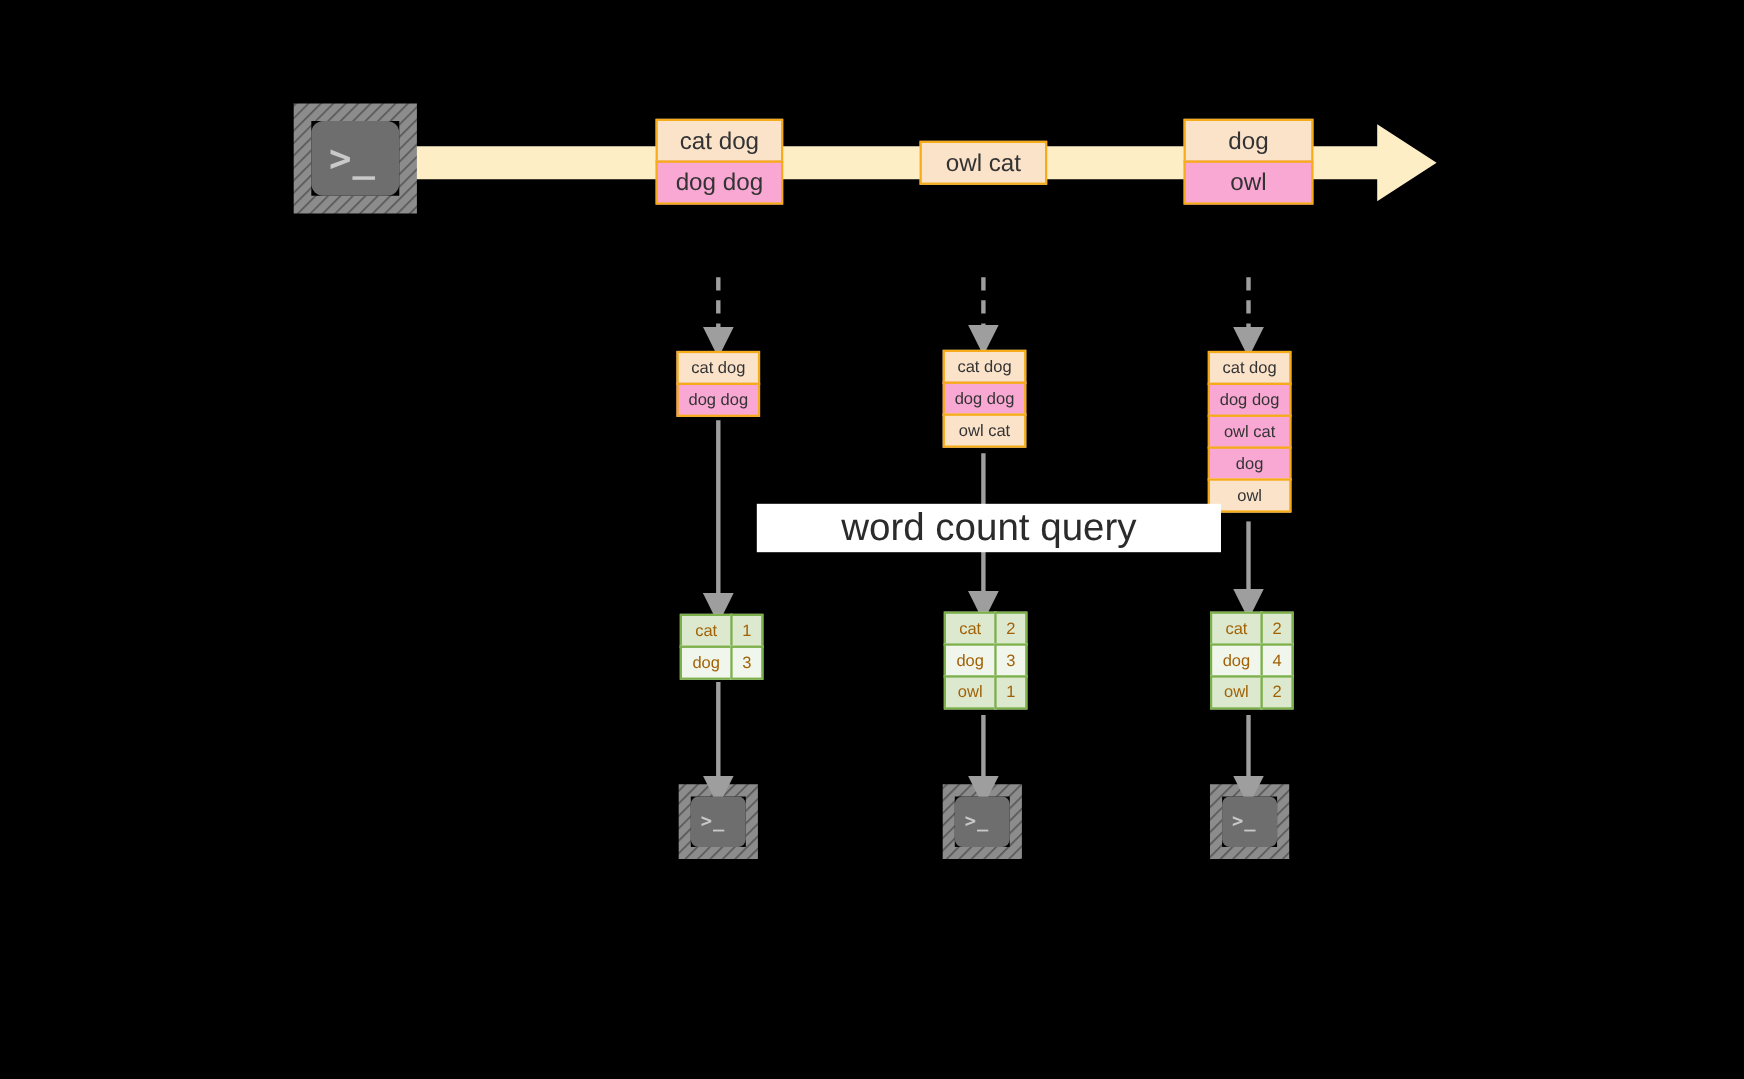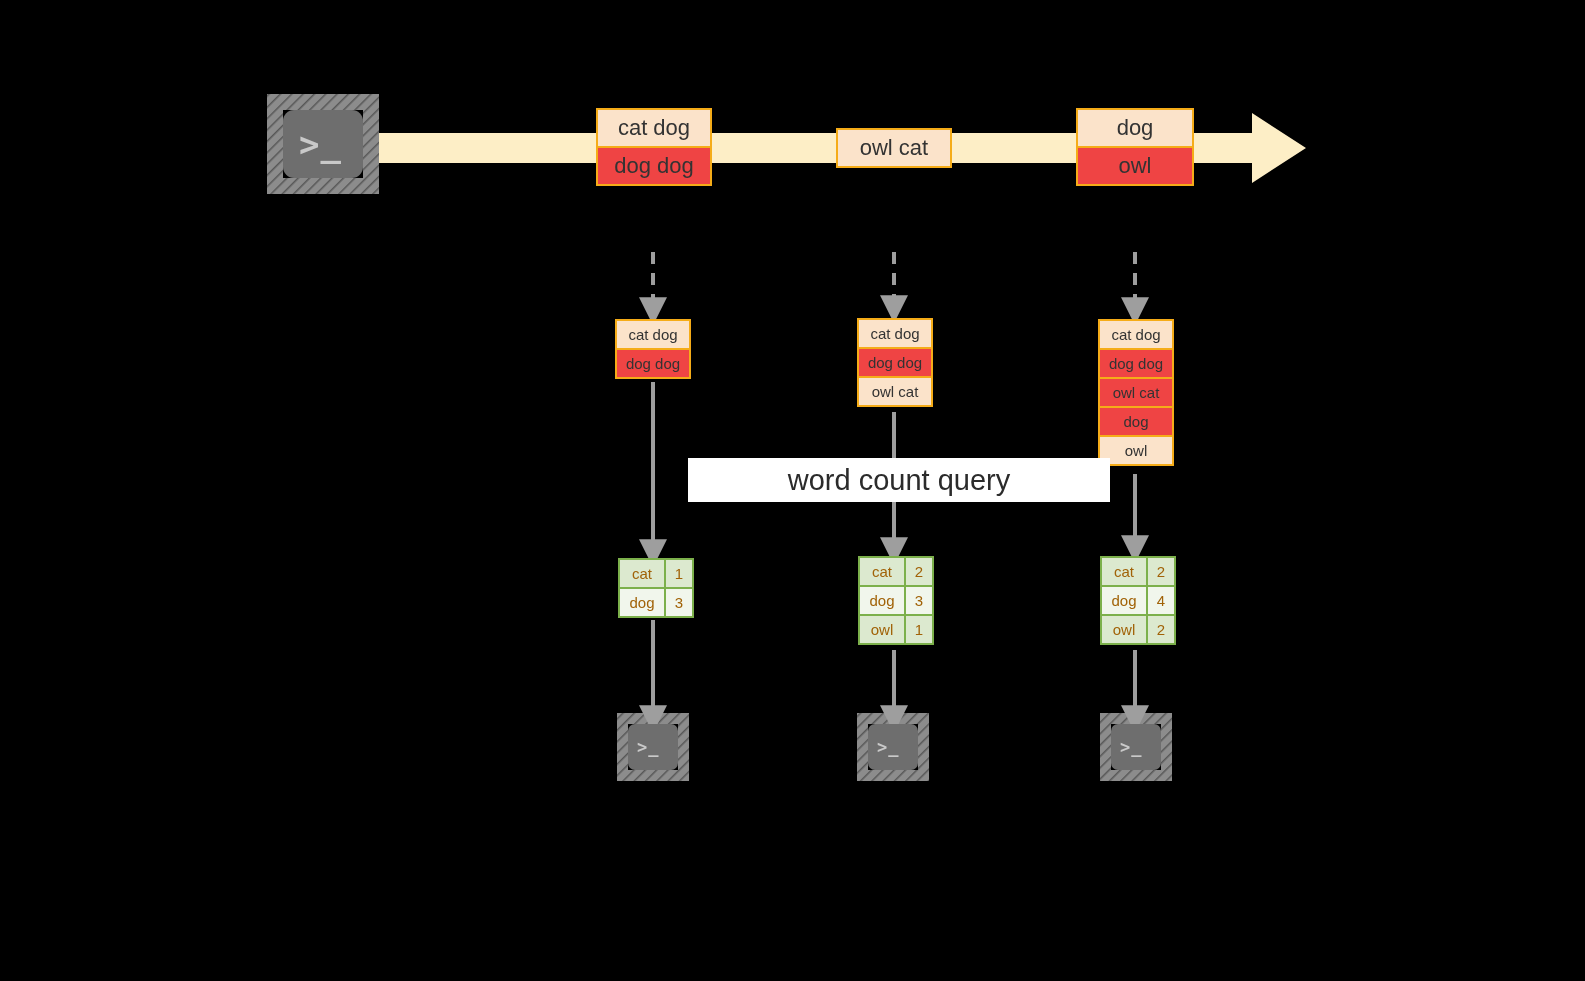--- a/index.html
+++ b/index.html
@@ -59,21 +59,21 @@
   .evtrow {
     box-sizing: border-box;
     border: 2px solid #f5ac18;
     background: #fbe3ca;
     color: #333333;
     display: flex;
     align-items: center;
     justify-content: center;
     white-space: nowrap;
   }
-  .evtrow.alt { background: #ef4444; }
+  .evtrow.alt { background: #f9a8d4; }
   .evtrow + .evtrow { margin-top: -2px; }
 
   .bigstack { position: absolute; }
   .bigstack .evtrow { font-size: 22px; height: 40px; }
 
   .smallstack { position: absolute; }
   .smallstack .evtrow { font-size: 15px; height: 31px; }
 
   
   .cntstack { position: absolute; }
@@ -98,21 +98,21 @@
   .cntcell.num  { width: 30px; margin-left: -2px; }
 
   
   #query-band {
     position: absolute;
     background: #ffffff;
     color: #2b2b2b;
     display: flex;
     align-items: center;
     justify-content: center;
-    font-size: 29px;
+    font-size: 35px;
     white-space: nowrap;
   }
 </style>
 </head>
 <body>
 
 <div id="stage">
 
   <svg id="vector" viewBox="0 0 1585 981">
     <defs>

